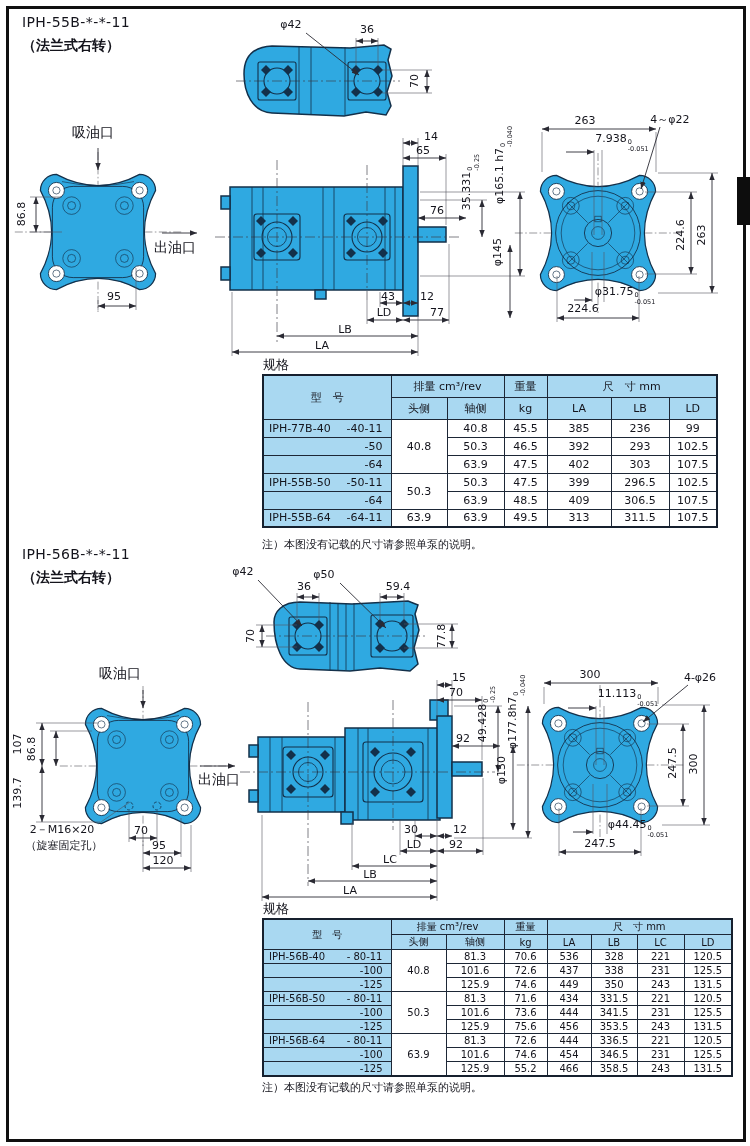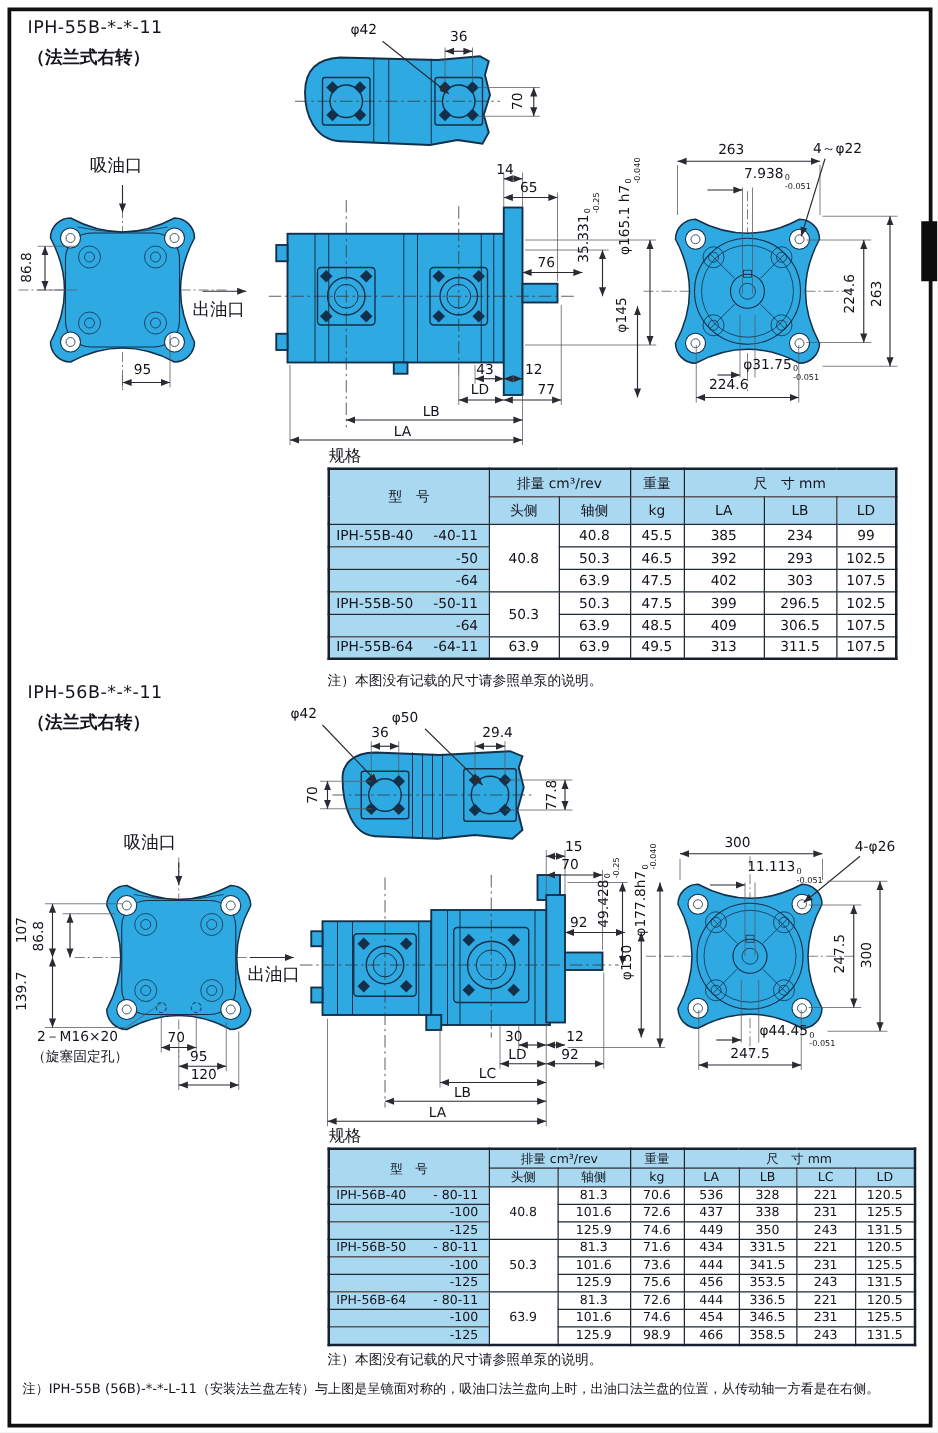--- a/index.html
+++ b/index.html
@@ -351,21 +351,21 @@
   <div class="blk subtitle" style="left:22px;top:37px">（法兰式右转）</div>
   <span class="dim cn" style="left:93px;top:133px">吸油口</span>
   <span class="dim cn" style="left:175px;top:248px">出油口</span>
 
   <span class="dim" style="left:291px;top:24px">φ42</span>
   <span class="dim" style="left:367px;top:29px">36</span>
   <span class="dim rot" style="left:414px;top:81px">70</span>
   <span class="dim rot" style="left:21px;top:214px">86.8</span>
   <span class="dim" style="left:114px;top:296px">95</span>
 
-  <span class="dim" style="left:404px;top:136px">14</span>
+  <span class="dim" style="left:431px;top:136px">14</span>
   <span class="dim" style="left:423px;top:150px">65</span>
   <span class="dim rot" style="left:470px;top:182px"><span>35.331</span><span class="tol">
         <i>0</i>
         <i>-0.25</i>
       </span></span>
   <span class="dim rot" style="left:503px;top:165px"><span>φ165.1 h7</span><span class="tol">
         <i>0</i>
         <i>-0.040</i>
       </span></span>
   <span class="dim" style="left:437px;top:210px">76</span>
@@ -415,29 +415,29 @@
           <th>kg</th>
           <th>LA</th>
           <th>LB</th>
           <th>LD</th>
         </tr>
       </thead>
       <tbody>
         <tr>
           <td class="mcell">
             <div class="in">
-              <span class="mbase">IPH-55B-40</span>
+              <span class="mbase">IPH-77B-40</span>
               <span class="mvar">-40-11</span>
             </div>
           </td>
           <td rowspan="3">40.8</td>
           <td>40.8</td>
           <td>45.5</td>
           <td>385</td>
-          <td>234</td>
+          <td>236</td>
           <td>99</td>
         </tr>
         <tr>
           <td class="mcell">
             <div class="in">
               <span class="mbase"></span>
               <span class="mvar">-50</span>
             </div>
           </td>
           <td>50.3</td>
@@ -505,21 +505,21 @@
   <div class="blk note" style="left:262px;top:537px">注）本图没有记载的尺寸请参照单泵的说明。</div>
 
   <div class="blk title" style="left:22px;top:546px">IPH-56B-*-*-11</div>
   <div class="blk subtitle" style="left:22px;top:569px">（法兰式右转）</div>
   <span class="dim cn" style="left:120px;top:674px">吸油口</span>
   <span class="dim cn" style="left:219px;top:780px">出油口</span>
 
   <span class="dim" style="left:243px;top:571px">φ42</span>
   <span class="dim" style="left:324px;top:574px">φ50</span>
   <span class="dim" style="left:304px;top:586px">36</span>
-  <span class="dim" style="left:398px;top:586px">29.4</span>
+  <span class="dim" style="left:398px;top:586px">59.4</span>
   <span class="dim rot" style="left:250px;top:636px">70</span>
   <span class="dim rot" style="left:441px;top:636px">77.8</span>
 
   <span class="dim rot" style="left:17px;top:744px">107</span>
   <span class="dim rot" style="left:31px;top:749px">86.8</span>
   <span class="dim rot" style="left:17px;top:793px">139.7</span>
   <span class="dim" style="left:62px;top:829px">2－M16×20</span>
   <span class="dim" style="left:64px;top:845px">（旋塞固定孔）</span>
   <span class="dim" style="left:141px;top:830px">70</span>
   <span class="dim" style="left:159px;top:845px">95</span>
@@ -705,27 +705,26 @@
           <td>125.5</td>
         </tr>
         <tr>
           <td class="mcell">
             <div class="in">
               <span class="mbase"></span>
               <span class="mvar">-125</span>
             </div>
           </td>
           <td>125.9</td>
-          <td>98.9</td>
+          <td>55.2</td>
           <td>466</td>
           <td>358.5</td>
           <td>243</td>
           <td>131.5</td>
         </tr>
       </tbody>
     </table>
   <div class="blk note" style="left:262px;top:1080px">注）本图没有记载的尺寸请参照单泵的说明。</div>
 
-  <div class="blk bottomnote" style="left:18px;top:1104px;width:716px;white-space:normal">注）IPH-55B (56B)-*-*-L-11（安装法兰盘左转）与上图是呈镜面对称的，吸油口法兰盘向上时，出油口法兰盘的位置，从传动轴一方看是在右侧。</div>
 
   <div class="frame"></div>
   <div class="tabmark"></div>
 </div>
 
 </body></html>

